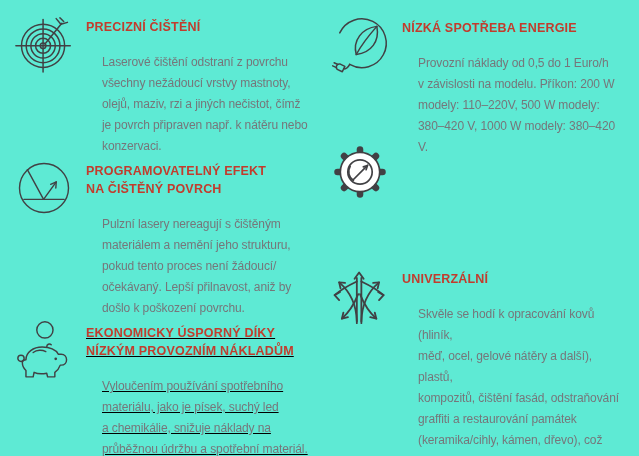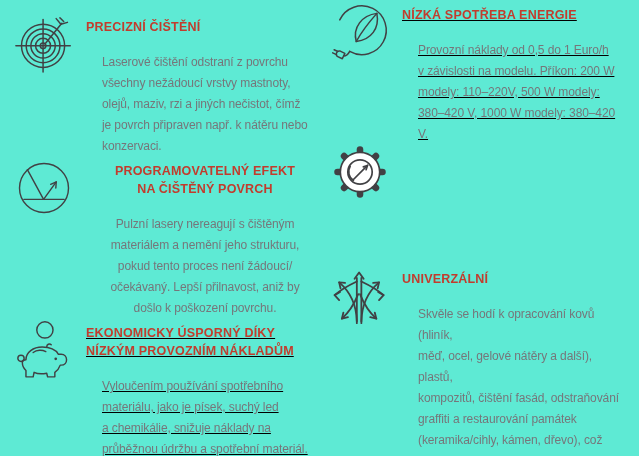--- a/index.html
+++ b/index.html
@@ -12,23 +12,23 @@
   .text-col{margin-left:12px;width:238px;}
   .title{
     font-size:12.5px;font-weight:bold;color:#c23c2d;line-height:18px;
     letter-spacing:.2px;margin:6px 0 4px 0;white-space:pre-line;
   }
   .body{
     font-size:12px;line-height:21px;color:#76767a;letter-spacing:-.1px;
     margin:16px;white-space:pre-line;
   }
   .pos-l1{left:14px;top:12px;}
-  .pos-l2{left:14px;top:156px;text-align:center;}
+  .pos-l2{left:14px;top:156px;}
   .pos-l3{left:14px;top:318px;text-decoration:underline;}
-  .pos-r1{left:330px;top:0;text-decoration:underline;}
+  .pos-r1{left:330px;top:13px;}
   .pos-r2{left:330px;top:140px;}
   .pos-r3{left:330px;top:264px;}
   svg.ic{stroke:#414144;fill:none;stroke-width:2;stroke-linecap:round;stroke-linejoin:round;}
   svg.ic-thin{stroke-width:1.6;}
 </style>
 </head>
 <body>
 
 <div class="page">
 

